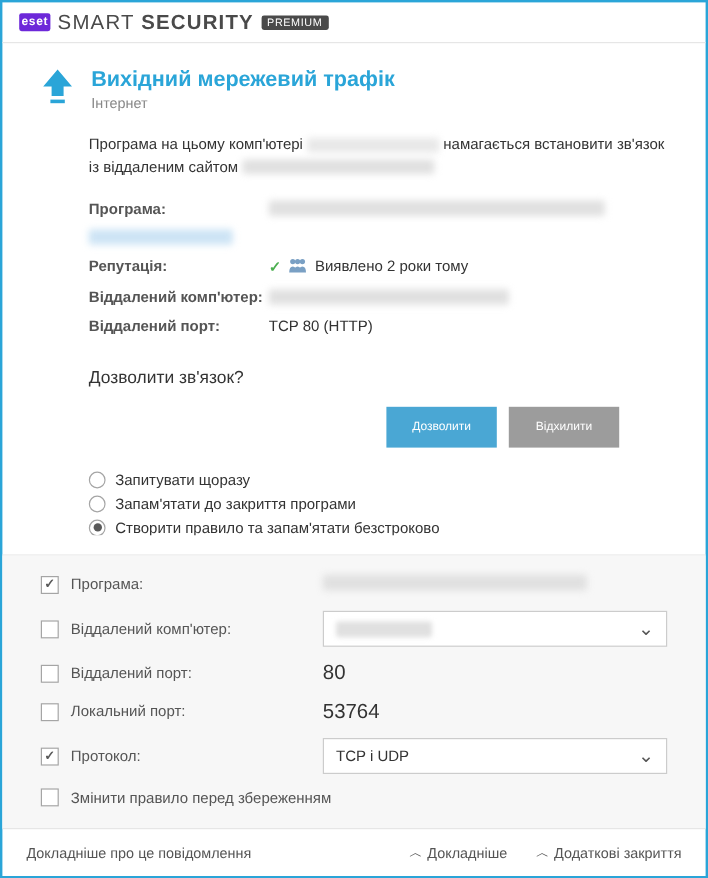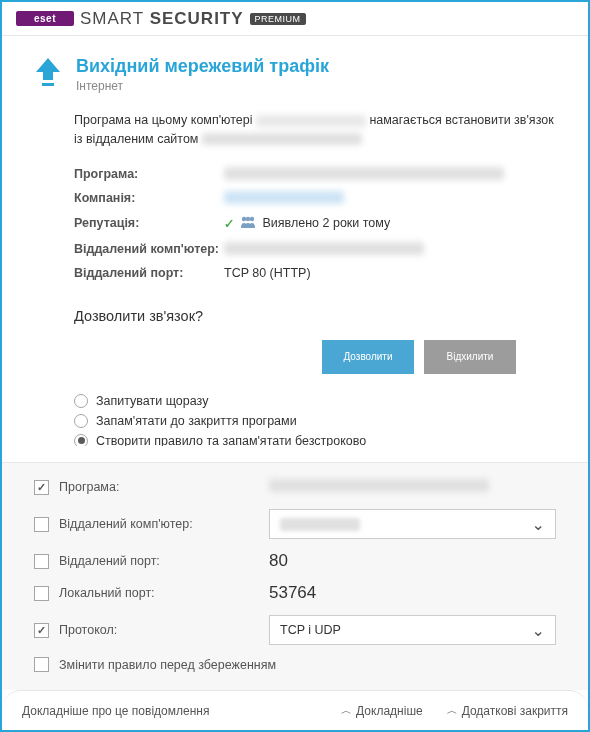--- a/index.html
+++ b/index.html
@@ -1,19 +1,19 @@
 <!DOCTYPE html>
 <html><head>
 <meta charset="utf-8">
 <style>
   * { box-sizing: border-box; margin: 0; padding: 0; }
   body { font-family: "Segoe UI", Arial, sans-serif; font-size: 13px; color: #333; background: #fff; }
   .window { width: 590px; height: 732px; border: 2px solid #2aa5d8; background: #fff; display: flex; flex-direction: column; position: relative; }
   .titlebar { height: 34px; display: flex; align-items: center; padding: 0 14px; gap: 6px; border-bottom: 1px solid #e6e6e6; }
-  .eset-badge { background: #701a75; color: #fff; font-size: 10px; font-weight: bold; padding: 2px 18px; border-radius: 2px; letter-spacing: 0.5px; }
+  .eset-badge { background: #6d28d9; color: #fff; font-size: 10px; font-weight: bold; padding: 2px 2px; border-radius: 2px; letter-spacing: 0.5px; }
   .title-product { color: #4a4a4a; font-size: 17px; letter-spacing: 1px; font-weight: 300; }
   .title-product b { font-weight: 600; }
   .premium-badge { background: #4a4a4a; color: #fff; font-size: 9px; padding: 1px 5px; border-radius: 2px; letter-spacing: 0.5px; }
   .content { padding: 20px 32px 10px 32px; flex: 1; overflow: hidden; }
   .hdr { display: flex; gap: 14px; align-items: flex-start; margin-bottom: 18px; }
   .hdr-title { color: #2aa5d8; font-size: 18px; font-weight: 600; margin-bottom: 2px; }
   .hdr-sub { color: #888; font-size: 12px; }
   .intro { font-size: 12.5px; color: #333; line-height: 1.5; margin: 10px 0 18px 40px; }
   .blur1 { display:inline-block; width: 110px; height: 12px; background: #e8e8e8; filter: blur(3px); vertical-align: middle; border-radius: 2px;}
   .blur2 { display:inline-block; width: 160px; height: 12px; background: #e0e0e0; filter: blur(3px); vertical-align: middle; border-radius: 2px;}
@@ -33,21 +33,21 @@
   .radio.checked::after { content:""; width:7px; height:7px; background:#5a5a5a; border-radius:50%; }
   .divider { height: 1px; background: #e8e8e8; margin: 16px 0 0 0; }
   .rule-panel { background: #f7f7f7; padding: 14px 32px 6px 32px; }
   .rule-row { display:flex; align-items:center; margin-bottom: 12px; gap: 10px; }
   .chk { width:15px; height:15px; border:1.5px solid #a5a5a5; background:#fff; display:inline-flex; align-items:center; justify-content:center; flex-shrink:0; cursor:pointer;}
   .chk.checked::after { content:"✓"; font-size:11px; color:#5a5a5a; line-height:1; font-weight:bold;}
   .rule-label { width: 200px; font-size: 12.5px; color:#555; }
   .rule-val { flex:1; font-size:17px; color:#333; }
   .select { flex:1; height:30px; border:1px solid #ccc; background:#fff; display:flex; align-items:center; padding:0 10px; justify-content:space-between; cursor:pointer; font-size:12.5px;}
   .select .caret { font-size:16px; color:#555; }
-  .footer { height: 40px; border-top: 1px solid #e6e6e6; display:flex; align-items:center; padding: 0 20px; font-size:12px; color:#555; justify-content:space-between;border-radius:19px;}
+  .footer { height: 40px; border-top: 1px solid #e6e6e6; display:flex; align-items:center; padding: 0 20px; font-size:12px; color:#555; justify-content:space-between;}
   .footer-right { display:flex; gap:24px; }
   .footer-link { cursor:pointer; display:flex; align-items:center; gap:4px;}
   .chev-up { font-size:11px; }
 </style>
 </head>
 <body>
 
 <div class="window">
 
   <div class="titlebar">
@@ -76,21 +76,20 @@
     </div>
 
     <div class="info-rows">
       <div class="info-row">
         <div class="info-label">Програма:</div>
         <div class="info-val">
             <span class="blurval" style="width:280px"></span>
           </div>
       </div>
       <div class="info-row">
-        <div class="info-label">Компанія:</div>
         <div class="info-val">
             <span class="blurval" style="width:120px;background:#cde4f5"></span>
           </div>
       </div>
       <div class="info-row">
         <div class="info-label">Репутація:</div>
         <div class="info-val">
           <span style="color:#4caf50;font-weight:bold">✓</span>
           <span style="color:#7aa0c4">
             <svg width="16" height="14" viewBox="0 0 16 14">

